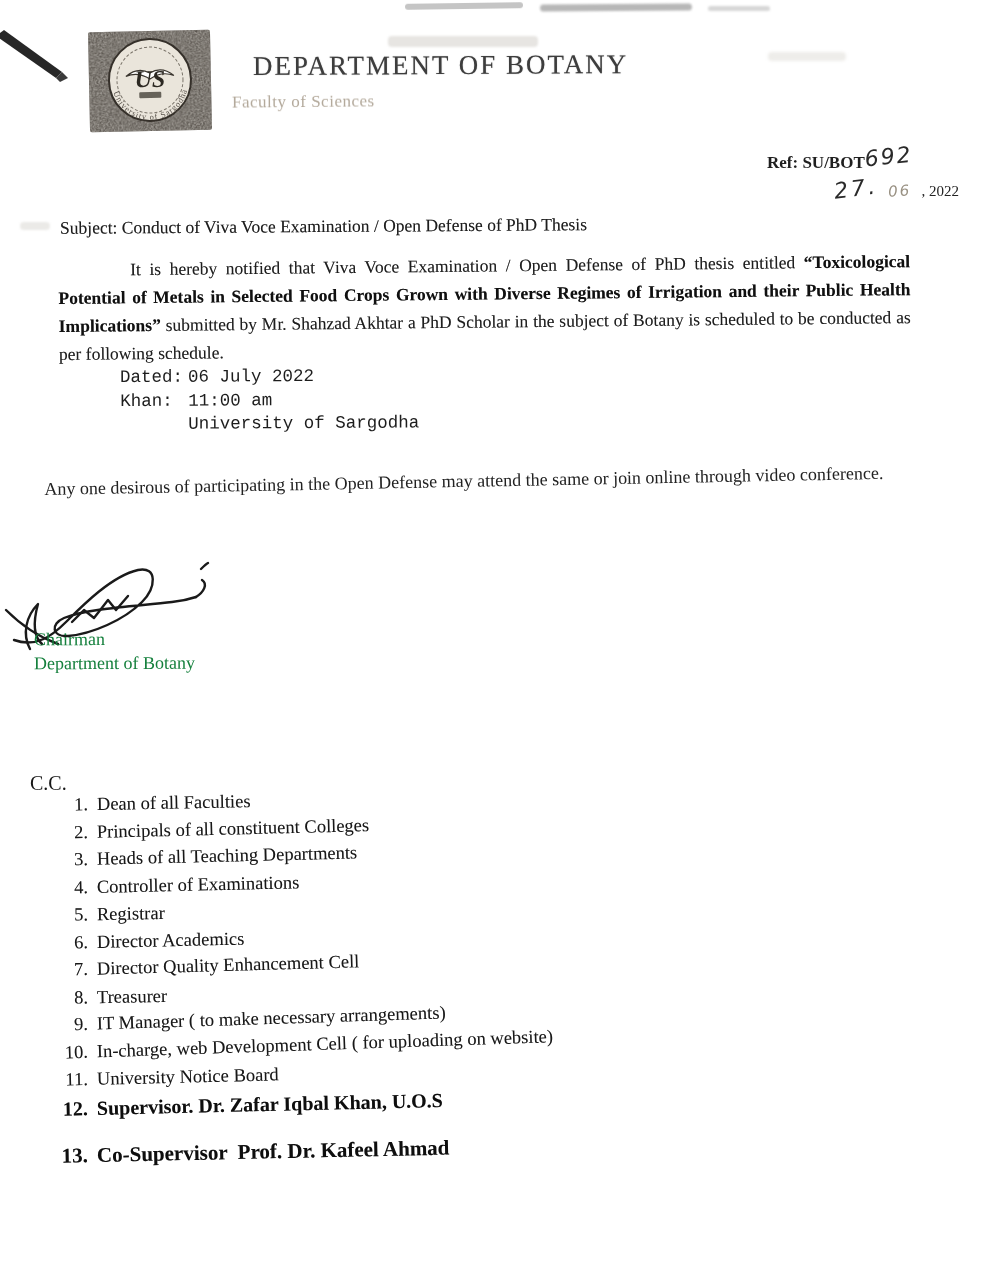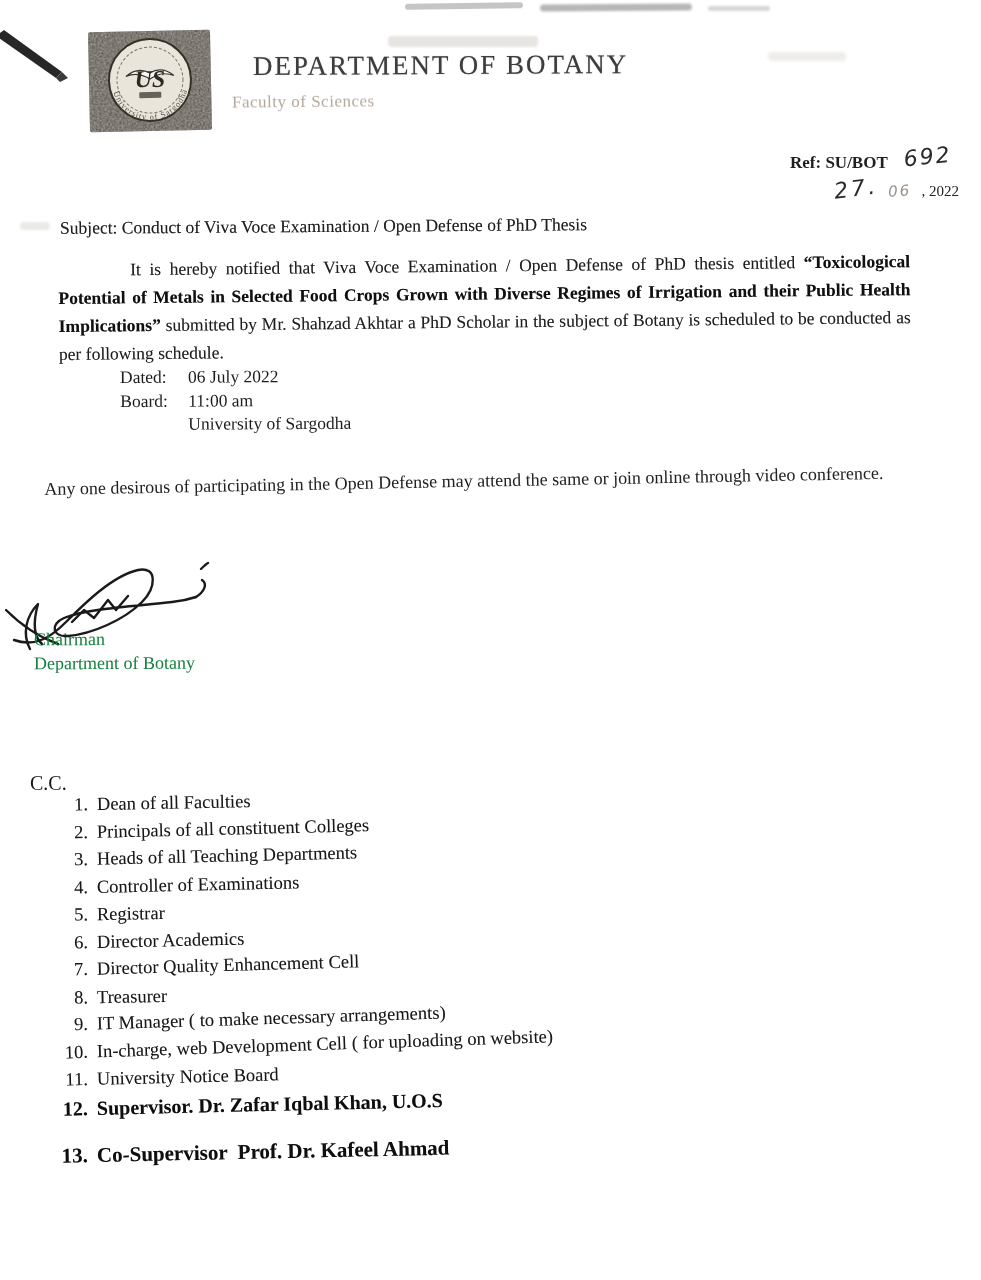--- a/index.html
+++ b/index.html
@@ -33,21 +33,21 @@
     text-shadow:0 0 1px rgba(70,70,70,.55);
     transform:rotate(-.3deg);white-space:nowrap;
   }
   .faculty{
     left:232px;top:92px;
     font-size:17px;color:#b3a99b;letter-spacing:.5px;
     filter:blur(.4px);transform:rotate(-.5deg);white-space:nowrap;
   }
 
   
-  .ref-line{left:790px;top:148px;display:flex;align-items:baseline;gap:16px;white-space:nowrap;}
+  .ref-line{left:767px;top:148px;display:flex;align-items:baseline;gap:0;white-space:nowrap;}
   .ref-label{font-size:17px;font-weight:bold;color:#1f1f1f;}
   .handwrit{font-family:"DejaVu Sans",sans-serif;font-style:italic;color:#2a2a2a;}
   .ref-number{display:inline-block;font-size:22px;transform:rotate(-6deg) translateY(-4px);letter-spacing:2px;}
   .date-line{right:22px;top:176px;display:flex;align-items:baseline;gap:10px;white-space:nowrap;}
   .date-day{display:inline-block;font-size:22px;transform:rotate(-7deg);letter-spacing:3px;}
   .date-month{display:inline-block;font-size:15px;color:#999183;transform:rotate(-4deg);letter-spacing:2px;}
   .date-year{font-size:15px;color:#222;}
 
   
   .subject{
@@ -60,21 +60,21 @@
   .body-par{
     left:58px;top:256px;width:852px;
     font-size:17.5px;line-height:28px;text-align:justify;text-indent:72px;
     color:#1e1e1e;text-shadow:0 0 .4px rgba(0,0,0,.35);
     transform:rotate(-.6deg);transform-origin:left top;
   }
   .body-par b{color:#101010;}
 
   
   .schedule{left:120px;top:366px;font-size:17.5px;line-height:23.5px;transform:rotate(-.3deg);transform-origin:left top;}
-  .sched-row{display:flex;}
+  .sched-row{display:flex;font-family:Liberation Mono, monospace;}
   .sched-label{width:68px;flex:0 0 68px;}
   .sched-value{white-space:nowrap;}
 
   
   .notice{
     left:44px;top:474px;width:898px;
     font-size:18px;line-height:30px;text-align:justify;
     color:#222;transform:rotate(-1.1deg);transform-origin:left top;
   }
 
@@ -156,21 +156,21 @@
   <div class="abs subject">Subject: Conduct of Viva Voce Examination / Open Defense of PhD Thesis</div>
 
   <div class="abs body-par"><span>It is hereby notified that Viva Voce Examination / Open Defense of PhD thesis entitled </span><b>“Toxicological Potential of Metals in Selected Food Crops Grown with Diverse Regimes of Irrigation and their Public Health Implications”</b><span> submitted by Mr. Shahzad Akhtar a PhD Scholar in the subject of Botany is scheduled to be conducted as per following schedule.</span></div>
 
   <div class="abs schedule">
     <div class="sched-row">
       <span class="sched-label">Dated:</span>
       <span class="sched-value">06 July 2022</span>
     </div>
     <div class="sched-row">
-      <span class="sched-label">Board:</span>
+      <span class="sched-label">Khan:</span>
       <span class="sched-value">11:00 am</span>
     </div>
     <div class="sched-row">
       <span class="sched-label"></span>
       <span class="sched-value">University of Sargodha</span>
     </div>
   </div>
 
   <div class="abs notice">Any one desirous of participating in the Open Defense may attend the same or join online through video conference.</div>
 

